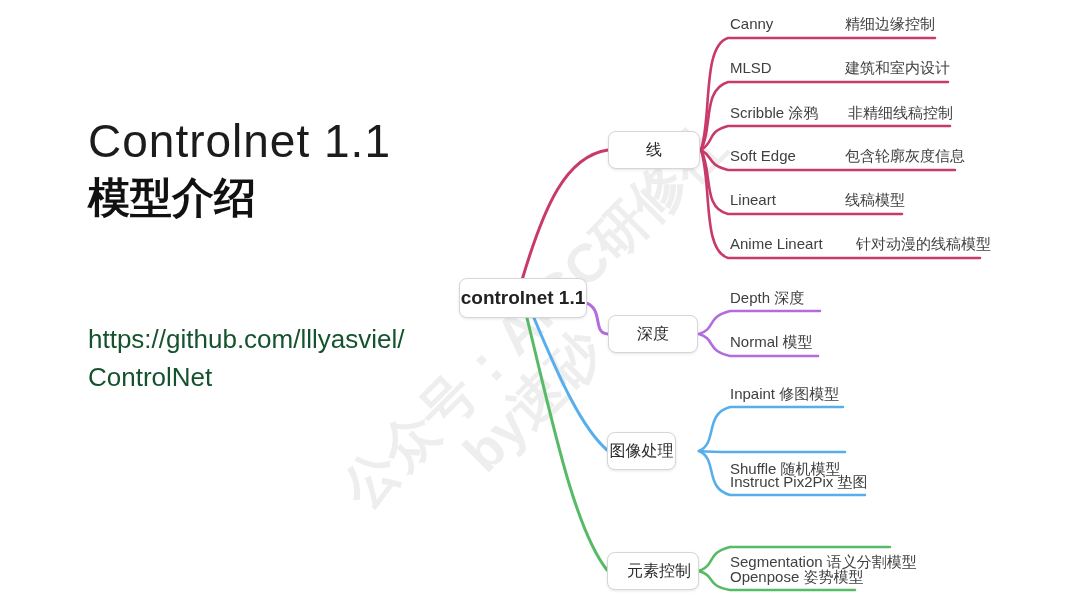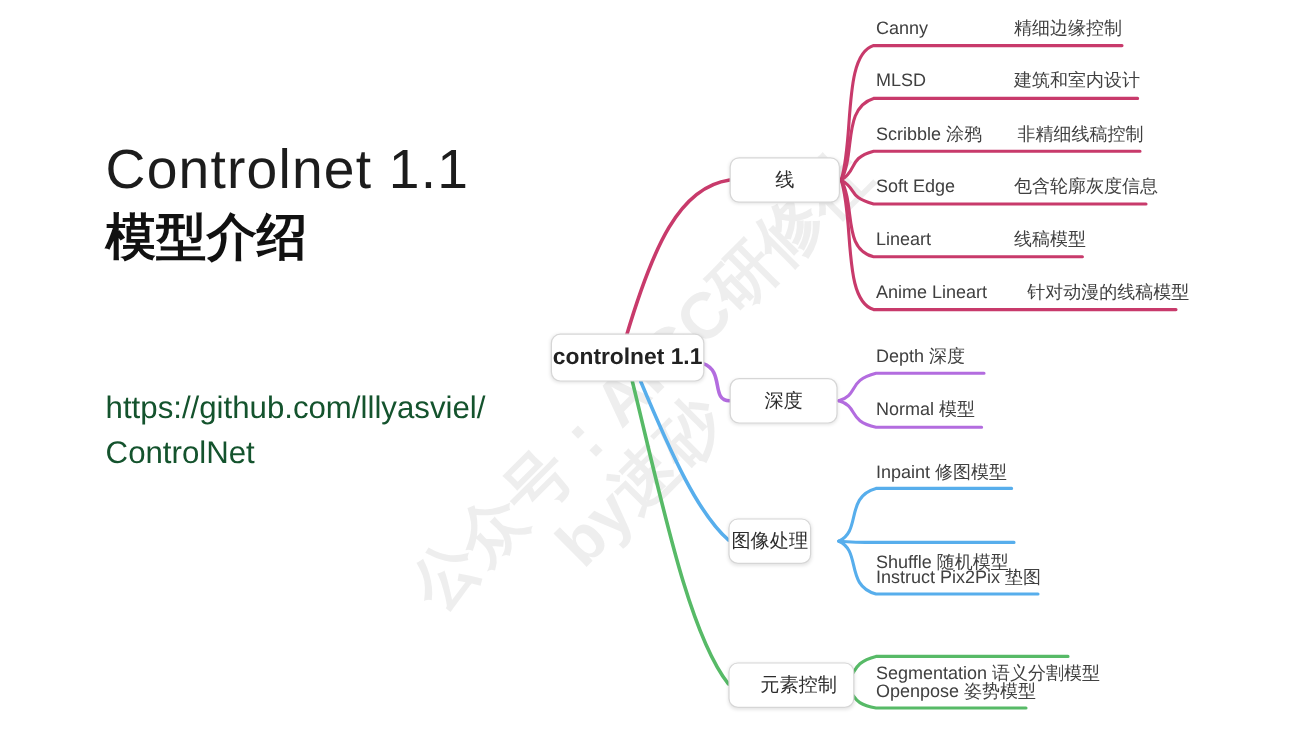--- a/index.html
+++ b/index.html
@@ -23,21 +23,21 @@
   svg.wires path.trunk{stroke-width:3px;}
 
   
   .node{position:absolute;background:#fff;border:1px solid #d6d6d6;border-radius:8px;
         box-shadow:0 1px 3px rgba(0,0,0,0.10);display:flex;align-items:center;justify-content:center;
         color:#2c2c2c;box-sizing:border-box;}
   .node.root{left:459px;top:278px;width:128px;height:40px;font-size:19px;font-weight:700;color:#222;}
   .node.b0{left:608px;top:131px;width:92px;height:38px;font-size:16px;}
   .node.b1{left:608px;top:315px;width:90px;height:38px;font-size:16px;}
   .node.b2{left:607px;top:432px;width:69px;height:38px;font-size:16px;}
-  .node.b3{left:607px;top:552px;width:105px;height:38px;font-size:16px;padding-left:12px;}
+  .node.b3{left:607px;top:552px;width:92px;height:38px;font-size:16px;padding-left:12px;}
 
   
   .leaf{position:absolute;font-size:15px;color:#404040;white-space:nowrap;height:20px;line-height:20px;}
   .leaf .desc{position:absolute;top:0;white-space:nowrap;}
 </style>
 </head>
 <body>
 
 <div class="stage">
 

